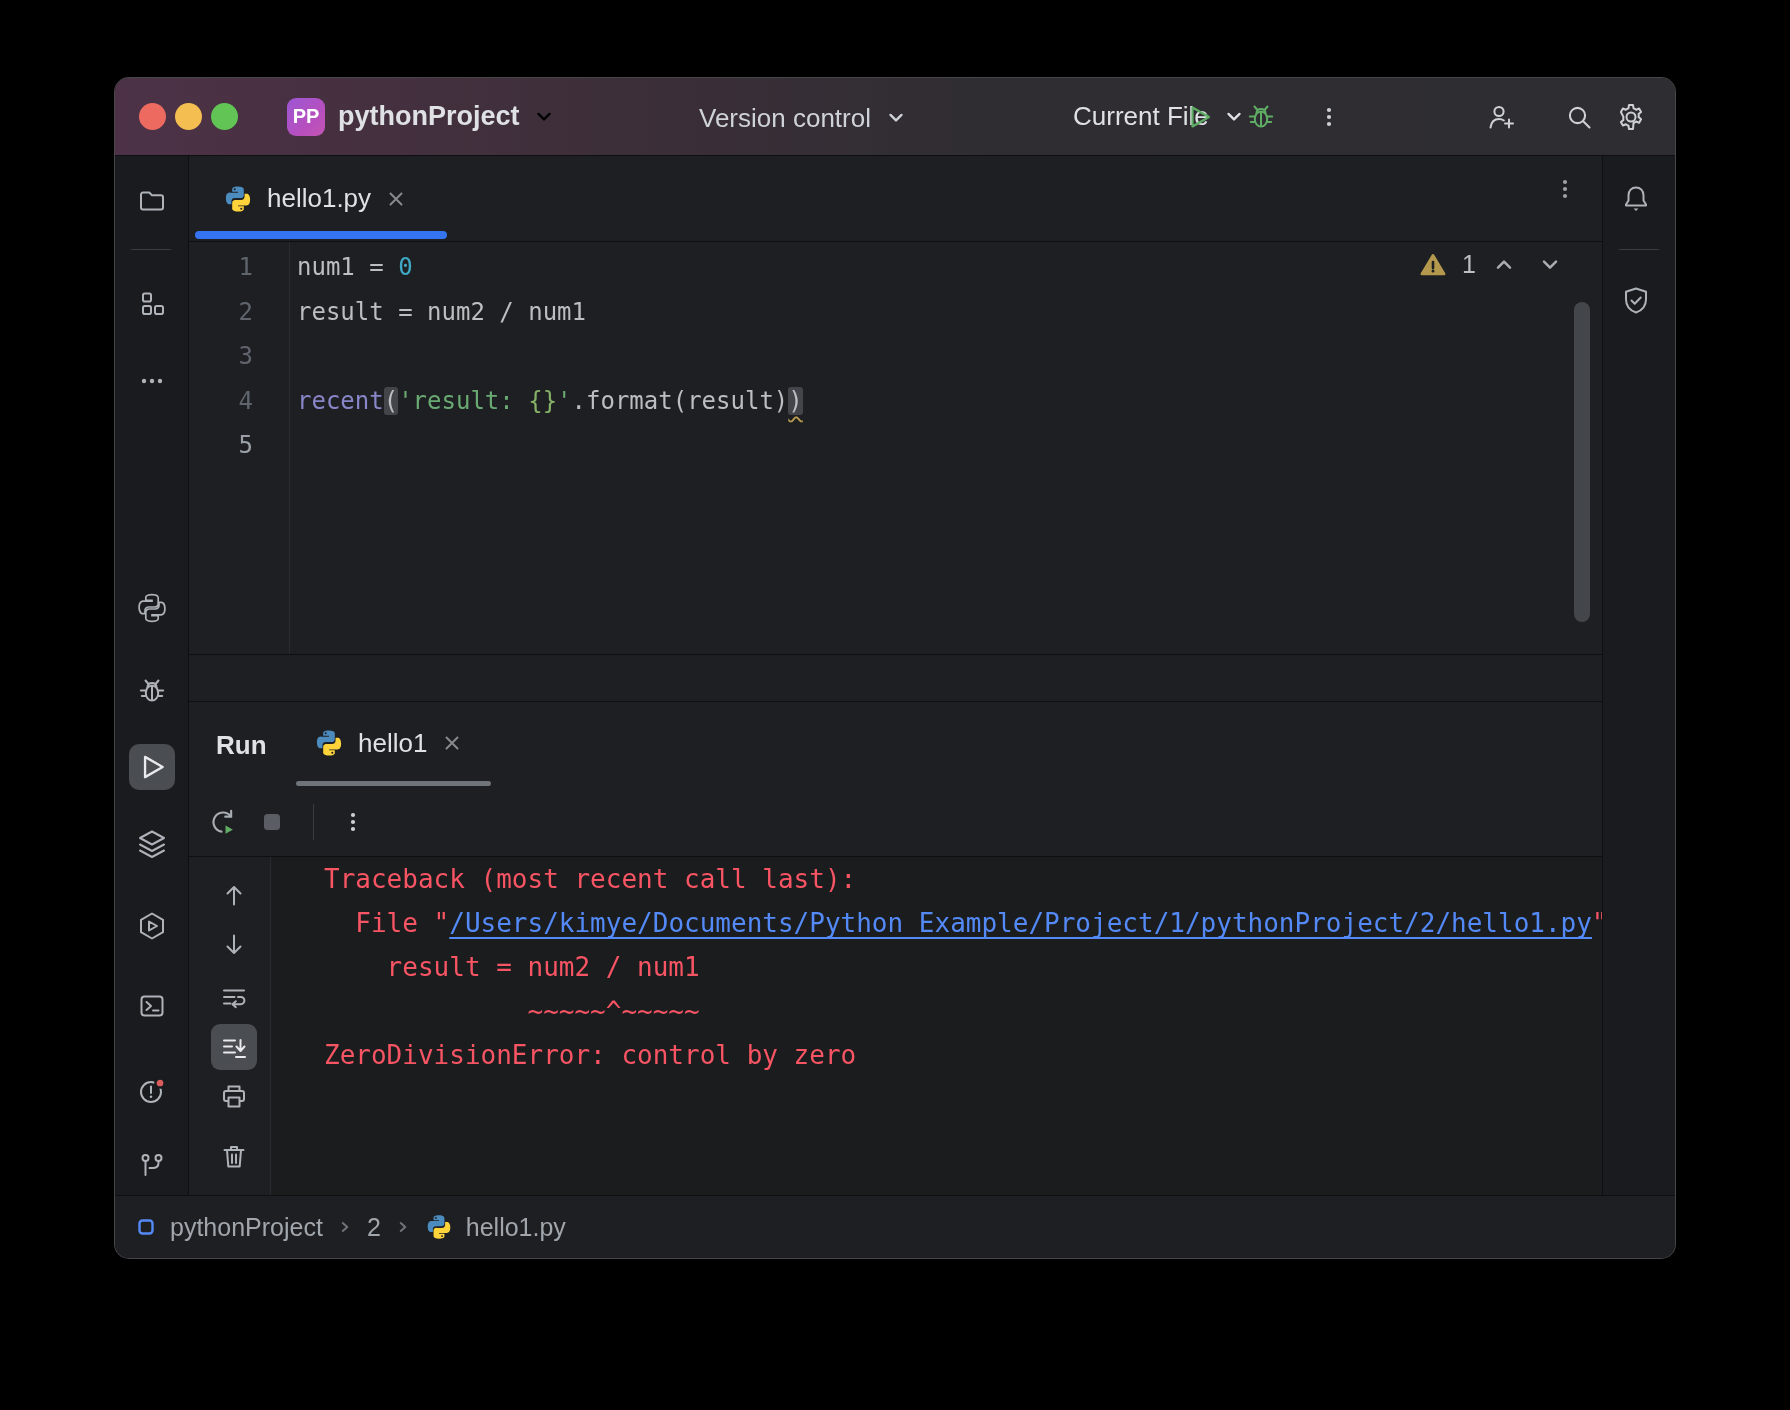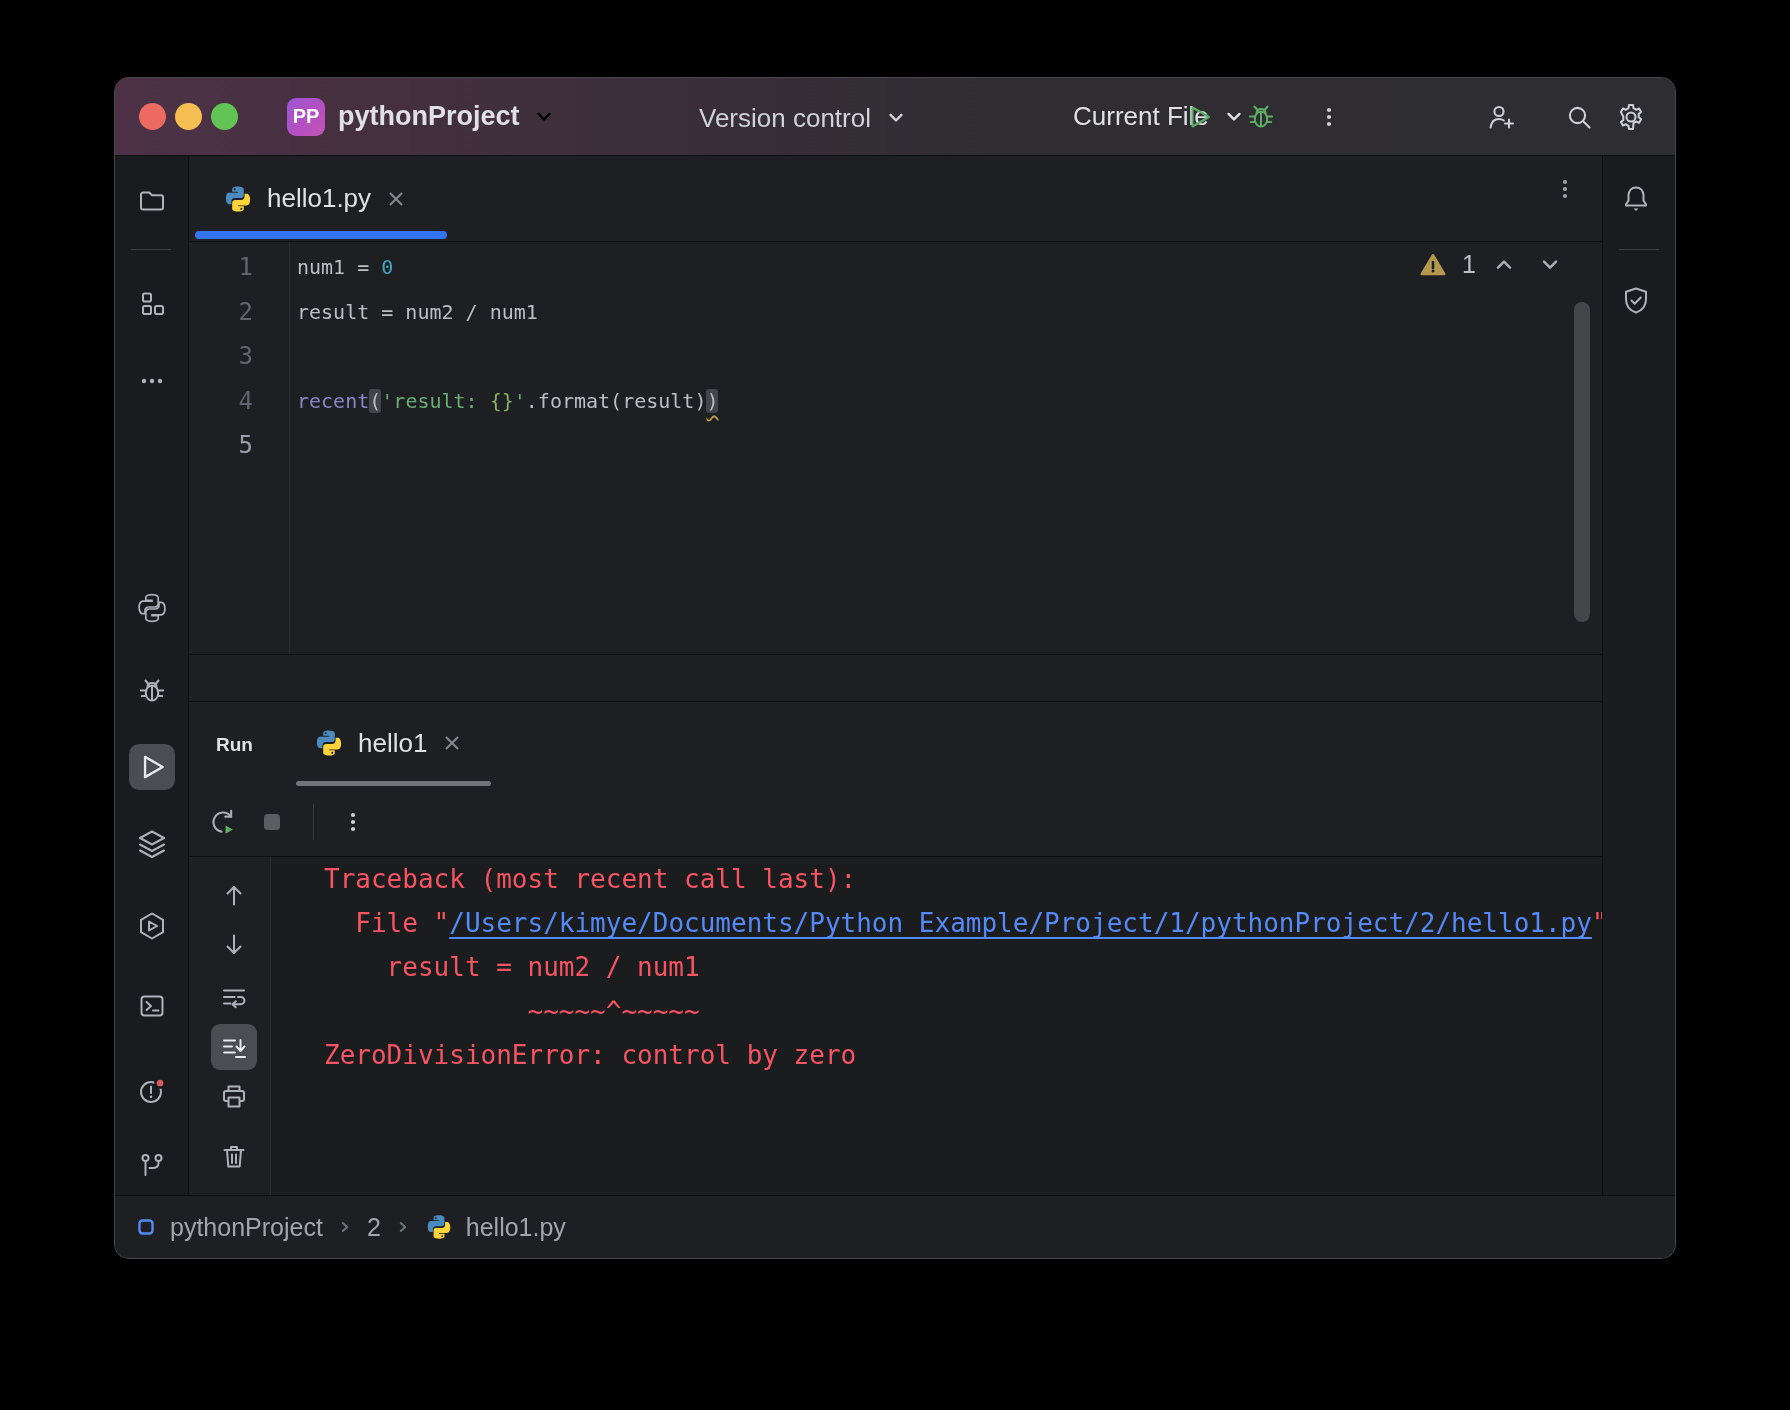--- a/index.html
+++ b/index.html
@@ -47,34 +47,34 @@
   .etab-label{color:#DFE1E5;font-size:26px;}
   .etab-underline{position:absolute;left:6px;bottom:2px;width:252px;height:8px;border-radius:4px;background:#3574F0;}
   .tabbar-kebab{position:absolute;left:1363px;top:20px;}
   .code-area{height:412px;flex:0 0 412px;position:relative;border-bottom:1px solid #0E0F11;}
   .gutter-sep{position:absolute;left:100px;top:0;bottom:0;width:0;border-left:1px solid #2A2B2E;}
   .gutter{position:absolute;left:0;top:3px;width:64px;text-align:right;
           font-family:"DejaVu Sans Mono",monospace;font-size:24px;color:#5F646D;}
   .gutter-line{height:44.5px;line-height:44.5px;}
   .gutter-line:last-child{color:#9BA0A8;}
   .code{position:absolute;left:108px;top:3px;right:120px;
-        font-family:"DejaVu Sans Mono",monospace;font-size:20px;color:#BCBEC4;}
+        font-family:"DejaVu Sans Mono",monospace;font-size:24px;color:#BCBEC4;}
   .tline{height:44.5px;line-height:44.5px;white-space:pre;}
   .tk-num{color:#3FA8C4}.tk-builtin{color:#8886C8}.tk-str{color:#6AAB73}.tk-fmt{color:#86B168}
   .tk-paren{background:#43454A;border-radius:3px;}
   .tk-warn{text-decoration:underline wavy #B89B4E 2px;text-underline-offset:7px;}
   .tk-err{color:#F75464}.tk-link{color:#548AF7;text-decoration:underline;text-underline-offset:5px;cursor:pointer;}
   .warn-widget{position:absolute;right:40px;top:8px;display:flex;align-items:center;gap:16px;}
   .warn-count{color:#BCBEC4;font-size:25px;}
   .vscroll{position:absolute;right:12px;top:60px;width:16px;height:320px;border-radius:8px;background:#4A4D51;opacity:.85;}
   .hstrip{height:46px;flex:0 0 46px;background:#1E1F22;}
   
   .run-panel{flex:1;display:flex;flex-direction:column;border-top:1px solid #0E0F11;background:#1E1F22;min-height:0;}
   .run-header{height:86px;flex:0 0 86px;position:relative;display:flex;align-items:center;}
-  .run-title{color:#DFE1E5;font-size:19px;font-weight:700;margin-left:27px;}
+  .run-title{color:#DFE1E5;font-size:26px;font-weight:700;margin-left:27px;}
   .run-tab{position:absolute;left:107px;top:0;height:82px;display:flex;align-items:center;gap:14px;padding:0 18px;cursor:pointer;}
   .run-tab-label{color:#DFE1E5;font-size:26px;}
   .run-tab-underline{position:absolute;left:107px;bottom:2px;width:195px;height:5px;border-radius:3px;background:#6F737A;}
   .run-toolbar{height:68px;flex:0 0 68px;display:flex;align-items:center;gap:20px;padding-left:16px;border-bottom:1px solid #0E0F11;}
   .rt-div{width:0;height:36px;border-left:1px solid #3A3C41;margin:0 6px;}
   .run-body{flex:1;display:flex;min-height:0;}
   .console-col{width:81px;flex:0 0 81px;position:relative;border-right:1px solid #2A2B2E;background:#1E1F22;}
   .cc-ic{position:absolute;left:22px;width:46px;height:46px;display:flex;align-items:center;justify-content:center;
          color:#AEB2B9;border-radius:9px;}
   .cc-ic.sel{background:#4A4D51;color:#E8EAED;}

